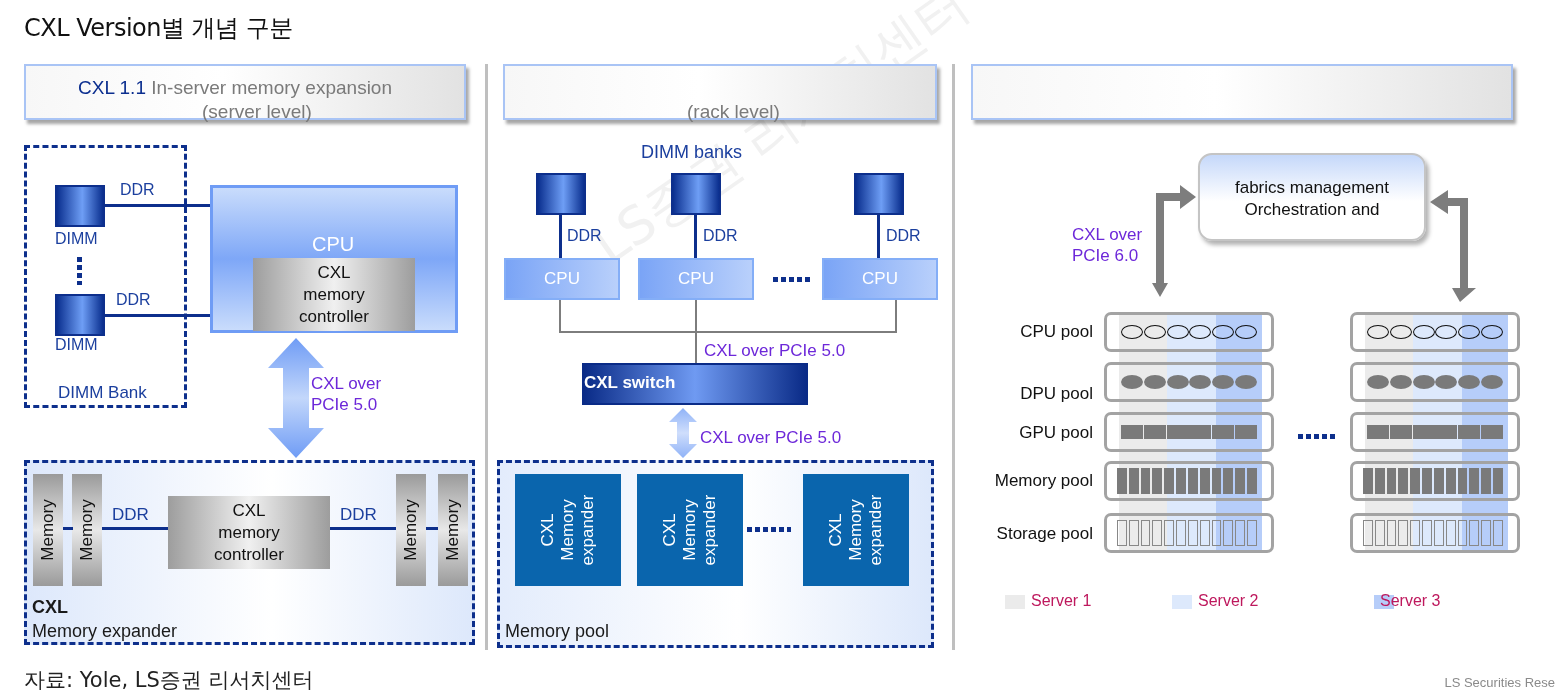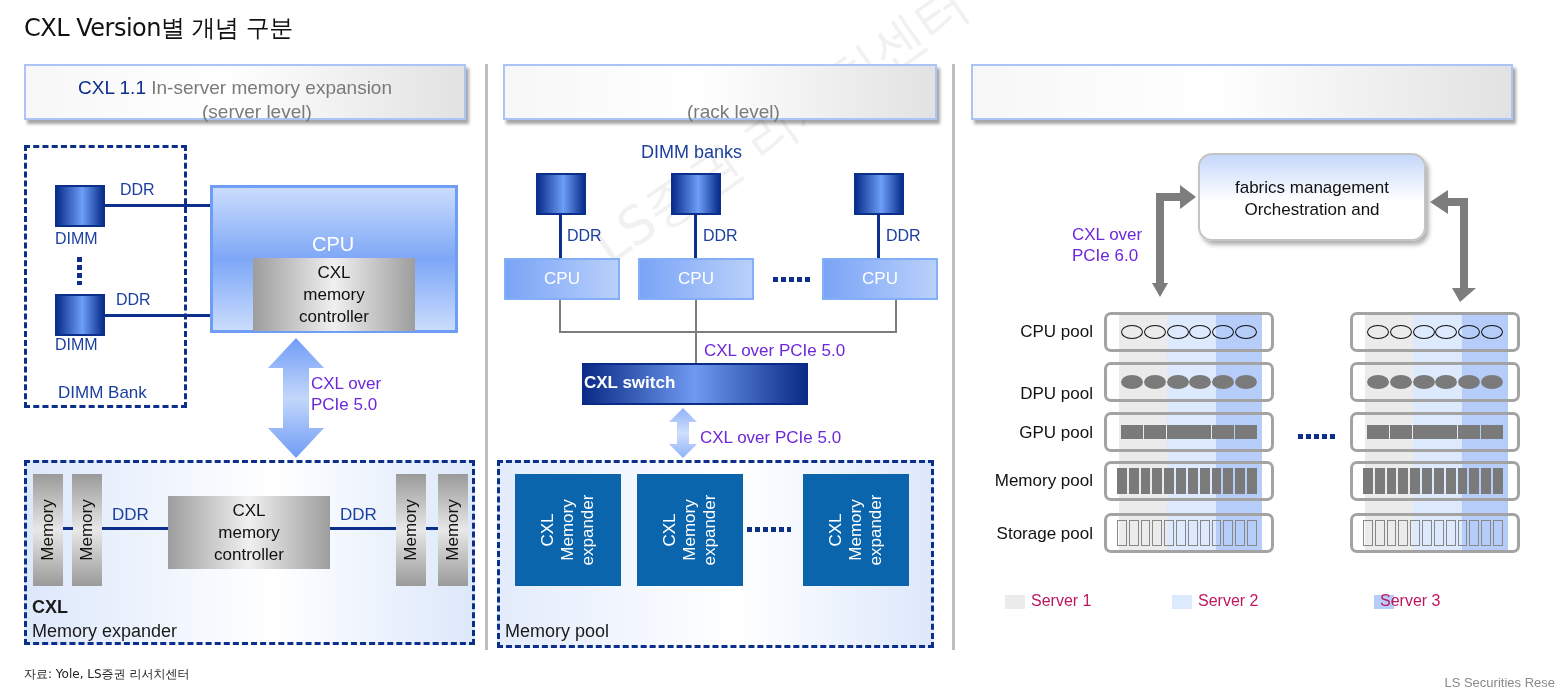--- a/index.html
+++ b/index.html
@@ -67,21 +67,21 @@
   .items { position: absolute; left: 14px; right: 14px; top: 0; height: 100%; display: flex; align-items: center; justify-content: space-between; }
   .oval-o { width: 22px; height: 14px; border: 1.6px solid #111; border-radius: 50%; }
   .oval-f { width: 22px; height: 14px; background: #7a7a7a; border-radius: 50%; }
   .sq { width: 22px; height: 14px; background: #7a7a7a; }
   .bar { width: 10px; height: 26px; background: #7a7a7a; }
   .bar-o { width: 11px; height: 26px; border: 1px solid #888; }
 
   .legend-sw { position: absolute; width: 20px; height: 14px; }
   .legend-txt { position: absolute; font-family: "Liberation Sans", sans-serif; font-size: 16px; color: #be185d; }
 
-  #source { left: 24px; top: 666px; font-size: 12px; color: #222; }
+  #source { left: 24px; top: 666px; font-size: 21px; color: #222; }
   #footer-brand { right: 8px; top: 675px; font-size: 13px; color: #8a8a8a; white-space: nowrap; }
 
   #watermark { left: 560px; top: 90px; font-size: 52px; color: rgba(200,200,200,0.25); transform: rotate(-35deg);
                white-space: nowrap; pointer-events: none; }
 </style>
 </head>
 <body>
 
 <div id="watermark" class="abs">LS증권 리서치센터</div>
 

